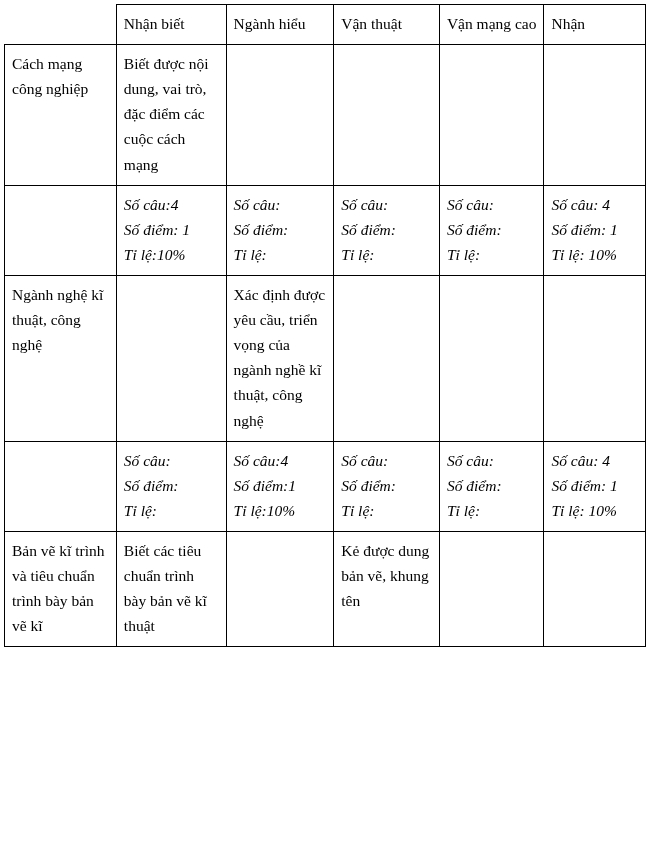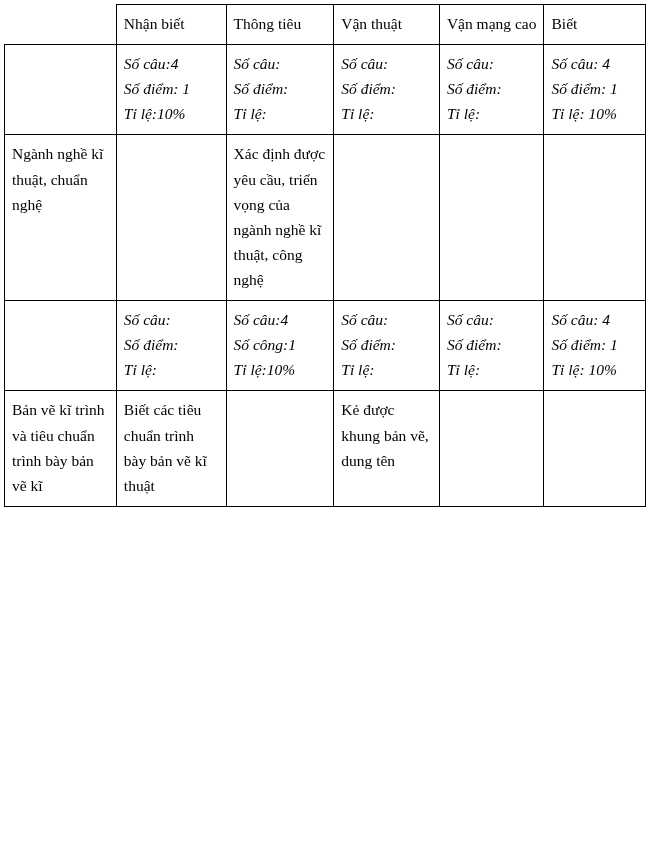--- a/index.html
+++ b/index.html
@@ -77,28 +77,36 @@
         <col class="c1">
         <col class="c2">
         <col class="c3">
         <col class="c4">
         <col class="c5">
     </colgroup>
     <thead>
       <tr>
         <td class="corner"></td>
         <td>Nhận biết</td>
-        <td>Thông tiêu</td>
+        <td>Ngành hiểu</td>
         <td>Vận thuật</td>
         <td>Vận mạng cao</td>
-        <td>Biết</td>
+        <td>Nhận</td>
       </tr>
     </thead>
     <tbody>
 
+      <tr>
+        <td class="rowlabel">Cách mạng công nghiệp</td>
+        <td class="body">Biết được nội dung, vai trò, đặc điểm các cuộc cách mạng</td>
+        <td class="body"></td>
+        <td class="body"></td>
+        <td class="body"></td>
+        <td class="body"></td>
+      </tr>
 
       <tr>
         <td class="rowlabel"></td>
         <td class="stats">
           <div>Số câu:4</div>
           <div>Số điểm: 1</div>
           <div>Tỉ lệ:10%</div>
         </td>
         <td class="stats">
           <div>Số câu:</div>
@@ -116,38 +124,38 @@
           <div>Tỉ lệ:</div>
         </td>
         <td class="stats">
           <div>Số câu: 4</div>
           <div>Số điểm: 1</div>
           <div>Tỉ lệ: 10%</div>
         </td>
       </tr>
 
       <tr>
-        <td class="rowlabel">Ngành nghề kĩ thuật, chuẩn nghệ</td>
+        <td class="rowlabel">Ngành nghệ kĩ thuật, công nghệ</td>
         <td class="body"></td>
         <td class="body">Xác định được yêu cầu, triển vọng của ngành nghề kĩ thuật, công nghệ</td>
         <td class="body"></td>
         <td class="body"></td>
         <td class="body"></td>
       </tr>
 
       <tr>
         <td class="rowlabel"></td>
         <td class="stats">
           <div>Số câu:</div>
           <div>Số điểm:</div>
           <div>Tỉ lệ:</div>
         </td>
         <td class="stats">
           <div>Số câu:4</div>
-          <div>Số công:1</div>
+          <div>Số điểm:1</div>
           <div>Tỉ lệ:10%</div>
         </td>
         <td class="stats">
           <div>Số câu:</div>
           <div>Số điểm:</div>
           <div>Tỉ lệ:</div>
         </td>
         <td class="stats">
           <div>Số câu:</div>
           <div>Số điểm:</div>
@@ -157,19 +165,19 @@
           <div>Số câu: 4</div>
           <div>Số điểm: 1</div>
           <div>Tỉ lệ: 10%</div>
         </td>
       </tr>
 
       <tr>
         <td class="rowlabel">Bản vẽ kĩ trình và tiêu chuẩn trình bày bản vẽ kĩ</td>
         <td class="body">Biết các tiêu chuẩn trình bày bản vẽ kĩ thuật</td>
         <td class="body"></td>
-        <td class="body">Kẻ được khung bản vẽ, dung tên</td>
+        <td class="body">Kẻ được dung bản vẽ, khung tên</td>
         <td class="body"></td>
         <td class="body"></td>
       </tr>
     </tbody>
   </table>
 </div>
 
 </body></html>

